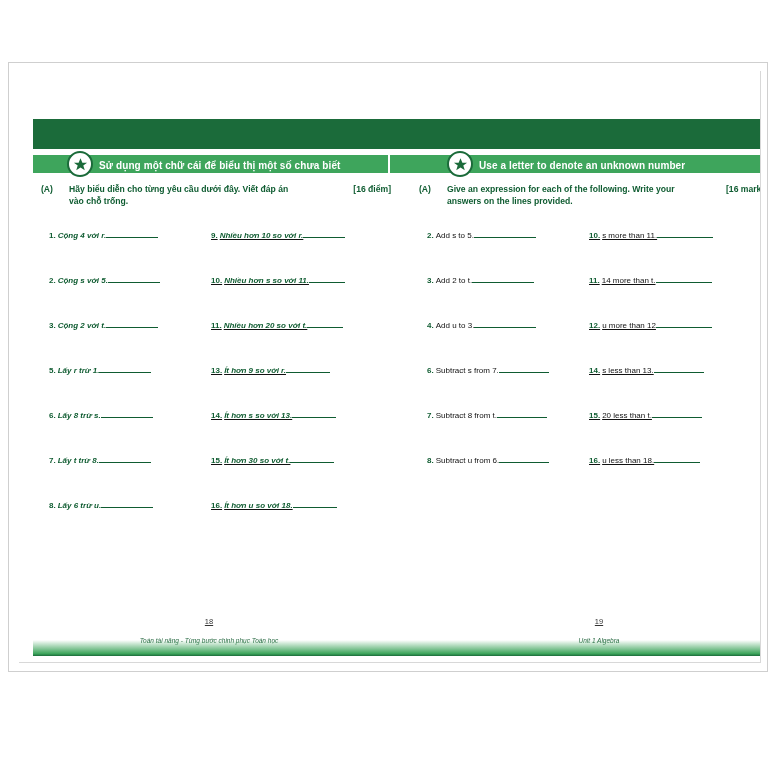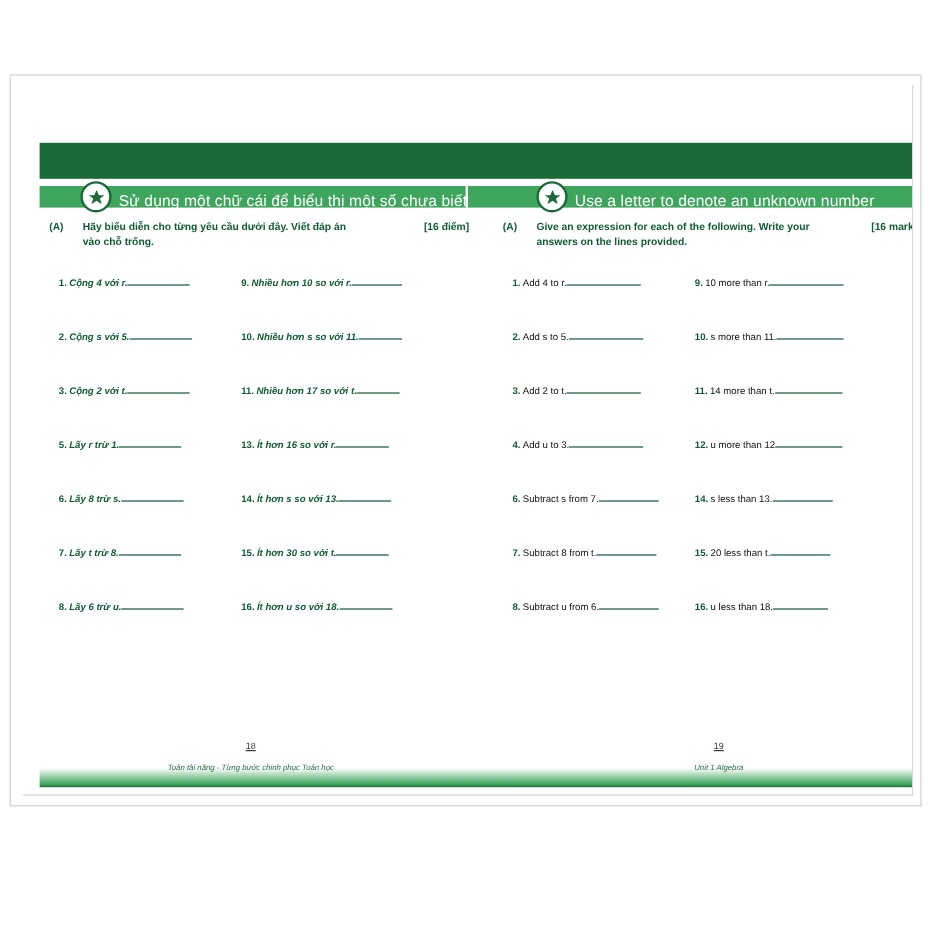--- a/index.html
+++ b/index.html
@@ -77,22 +77,22 @@
     border: 2.5px solid #1b6b3a;
     box-sizing: border-box;
     display: flex;
     align-items: center;
     justify-content: center;
   }
   .star-badge svg { display:block; }
   .band-title {
     position: absolute;
     color: #ffffff;
-    font-size: 13px;
-    font-weight: normal;
+    font-size: 10px;
+    font-weight: bold;
     letter-spacing: 0.1px;
     white-space: nowrap;
   }
   
   .col {
     position: absolute;
     top: 112px;
     width: 352px;
   }
   .col-left { left: 22px; }
@@ -136,21 +136,21 @@
     text-align: center;
   }
   .cell {
     position: absolute;
     top: 0;
     font-size: 8px;
     color: #111111;
     white-space: nowrap;
   }
   .cell.c1 { left: 8px; }
-  .cell.c2 { left: 160px; }
+  .cell.c2 { left: 170px; text-decoration: underline; }
   .num {
     font-weight: bold;
     color: #0f5c31;
     margin-right: 2px;
   }
   .txt-green { color: #0f5c31; font-weight: bold; }
   .ital { font-style: italic; }
   .line {
     display: inline-block;
     border-bottom: 1px solid #0f5c31;
@@ -243,31 +243,31 @@
           <div class="cell c2">
             <span class="num">10.</span><span class="txt-green ital">Nhiều hơn s so với 11.</span><span class="line" style="width:36px;"></span>
           </div>
         </div>
 
         <div class="row">
           <div class="cell c1">
             <span class="num">3.</span><span class="txt-green ital">Cộng 2 với t.</span><span class="line" style="width:52px;"></span>
           </div>
           <div class="cell c2">
-            <span class="num">11.</span><span class="txt-green ital">Nhiều hơn 17 so với t.</span><span class="line" style="width:36px;"></span>
+            <span class="num">11.</span><span class="txt-green ital">Nhiều hơn 20 so với t.</span><span class="line" style="width:36px;"></span>
           </div>
         </div>
 
 
         <div class="row">
           <div class="cell c1">
             <span class="num">5.</span><span class="txt-green ital">Lấy r trừ 1.</span><span class="line" style="width:52px;"></span>
           </div>
           <div class="cell c2">
-            <span class="num">13.</span><span class="txt-green ital">Ít hơn 16 so với r.</span><span class="line" style="width:44px;"></span>
+            <span class="num">13.</span><span class="txt-green ital">Ít hơn 9 so với r.</span><span class="line" style="width:44px;"></span>
           </div>
         </div>
 
         <div class="row">
           <div class="cell c1">
             <span class="num">6.</span><span class="txt-green ital">Lấy 8 trừ s.</span><span class="line" style="width:52px;"></span>
           </div>
           <div class="cell c2">
             <span class="num">14.</span><span class="txt-green ital">Ít hơn s so với 13.</span><span class="line" style="width:44px;"></span>
           </div>
@@ -288,28 +288,20 @@
           </div>
           <div class="cell c2">
             <span class="num">16.</span><span class="txt-green ital">Ít hơn u so với 18.</span><span class="line" style="width:44px;"></span>
           </div>
         </div>
 
       </div>
 
       <div class="items items-right">
 
-        <div class="row">
-          <div class="cell c1">
-            <span class="num">1.</span><span>Add 4 to r.</span><span class="line" style="width:62px;"></span>
-          </div>
-          <div class="cell c2">
-            <span class="num">9.</span><span>10 more than r.</span><span class="line" style="width:62px;"></span>
-          </div>
-        </div>
 
         <div class="row">
           <div class="cell c1">
             <span class="num">2.</span><span>Add s to 5.</span><span class="line" style="width:62px;"></span>
           </div>
           <div class="cell c2">
             <span class="num">10.</span><span>s more than 11.</span><span class="line" style="width:56px;"></span>
           </div>
         </div>
 

